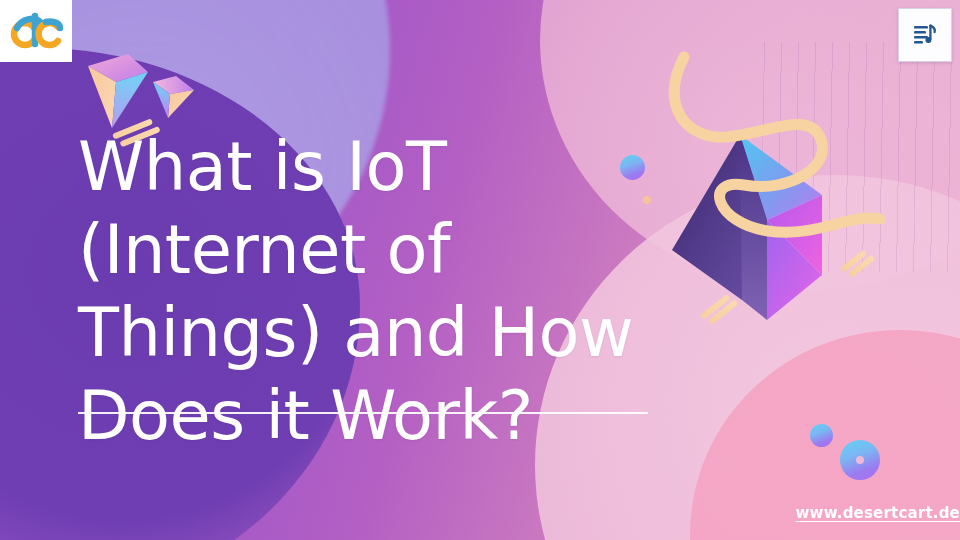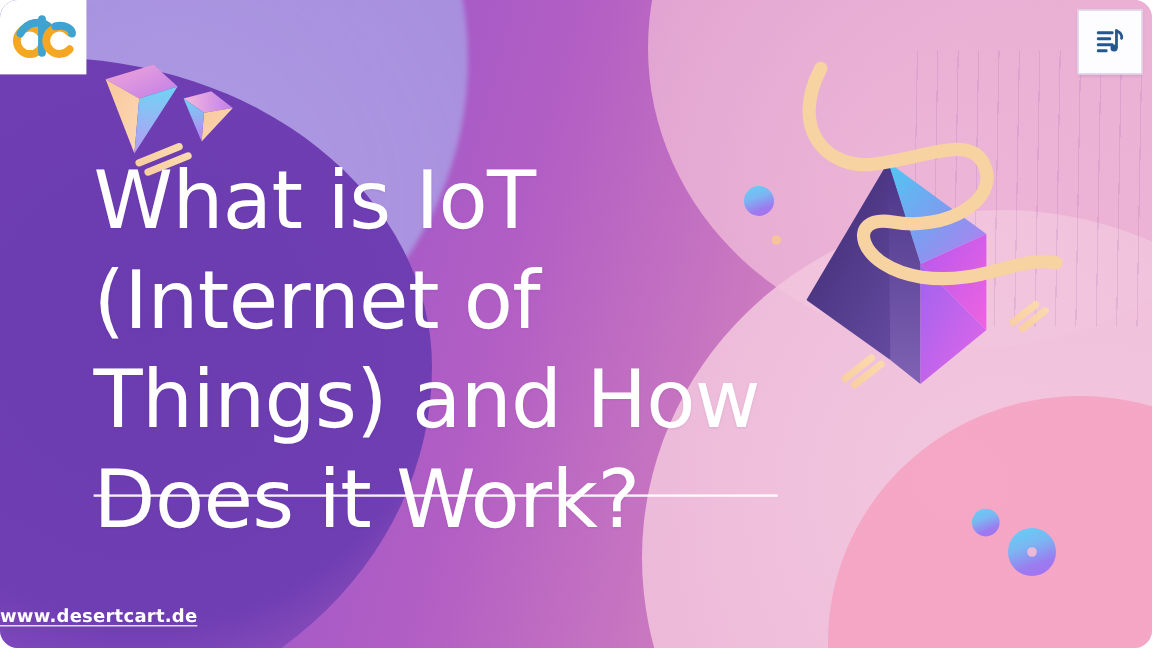--- a/index.html
+++ b/index.html
@@ -3,21 +3,20 @@
 <meta charset="utf-8">
 <style>
   html,body{margin:0;padding:0;background:#fff;}
   body{font-family:"DejaVu Sans","Liberation Sans",sans-serif;}
 
   #stage{
     position:relative;
     width:960px;height:540px;
     overflow:hidden;
     background:linear-gradient(105deg,#8a4ec6 0%,#9a55c9 22%,#b35fc4 45%,#c978c0 62%,#dd92c6 78%,#eba9ce 92%,#f0b4d2 100%);
-    border-radius:15px;
   }
 
   
   .blob{position:absolute;border-radius:50%;}
 
   #blob-light-topleft{
     left:-230px;top:-250px;width:620px;height:600px;
     background:radial-gradient(circle at 60% 70%,rgba(175,160,228,.95) 0%,rgba(168,152,226,.85) 55%,rgba(160,146,222,0) 72%);
     filter:blur(2px);
   }
@@ -100,21 +99,21 @@
     color:#ffffff;font-size:67px;line-height:83px;font-weight:400;
     letter-spacing:-.5px;
     text-shadow:0 1px 2px rgba(90,40,130,.12);
     white-space:pre-line;
   }
   #title-rule{
     position:absolute;left:78px;top:412px;width:570px;height:2px;
     background:rgba(255,255,255,.92);
   }
   #site-url{
-    position:absolute;left:0;right:0;top:504px;text-align:left;
+    position:absolute;left:0;right:0;top:504px;text-align:right;
     color:#ffffff;font-size:15px;font-weight:bold;letter-spacing:.2px;
     text-decoration:underline;text-underline-offset:3px;
   }
 </style>
 </head>
 <body>
 
 <div id="stage">
 
   <div class="blob" id="blob-light-topleft"></div>

